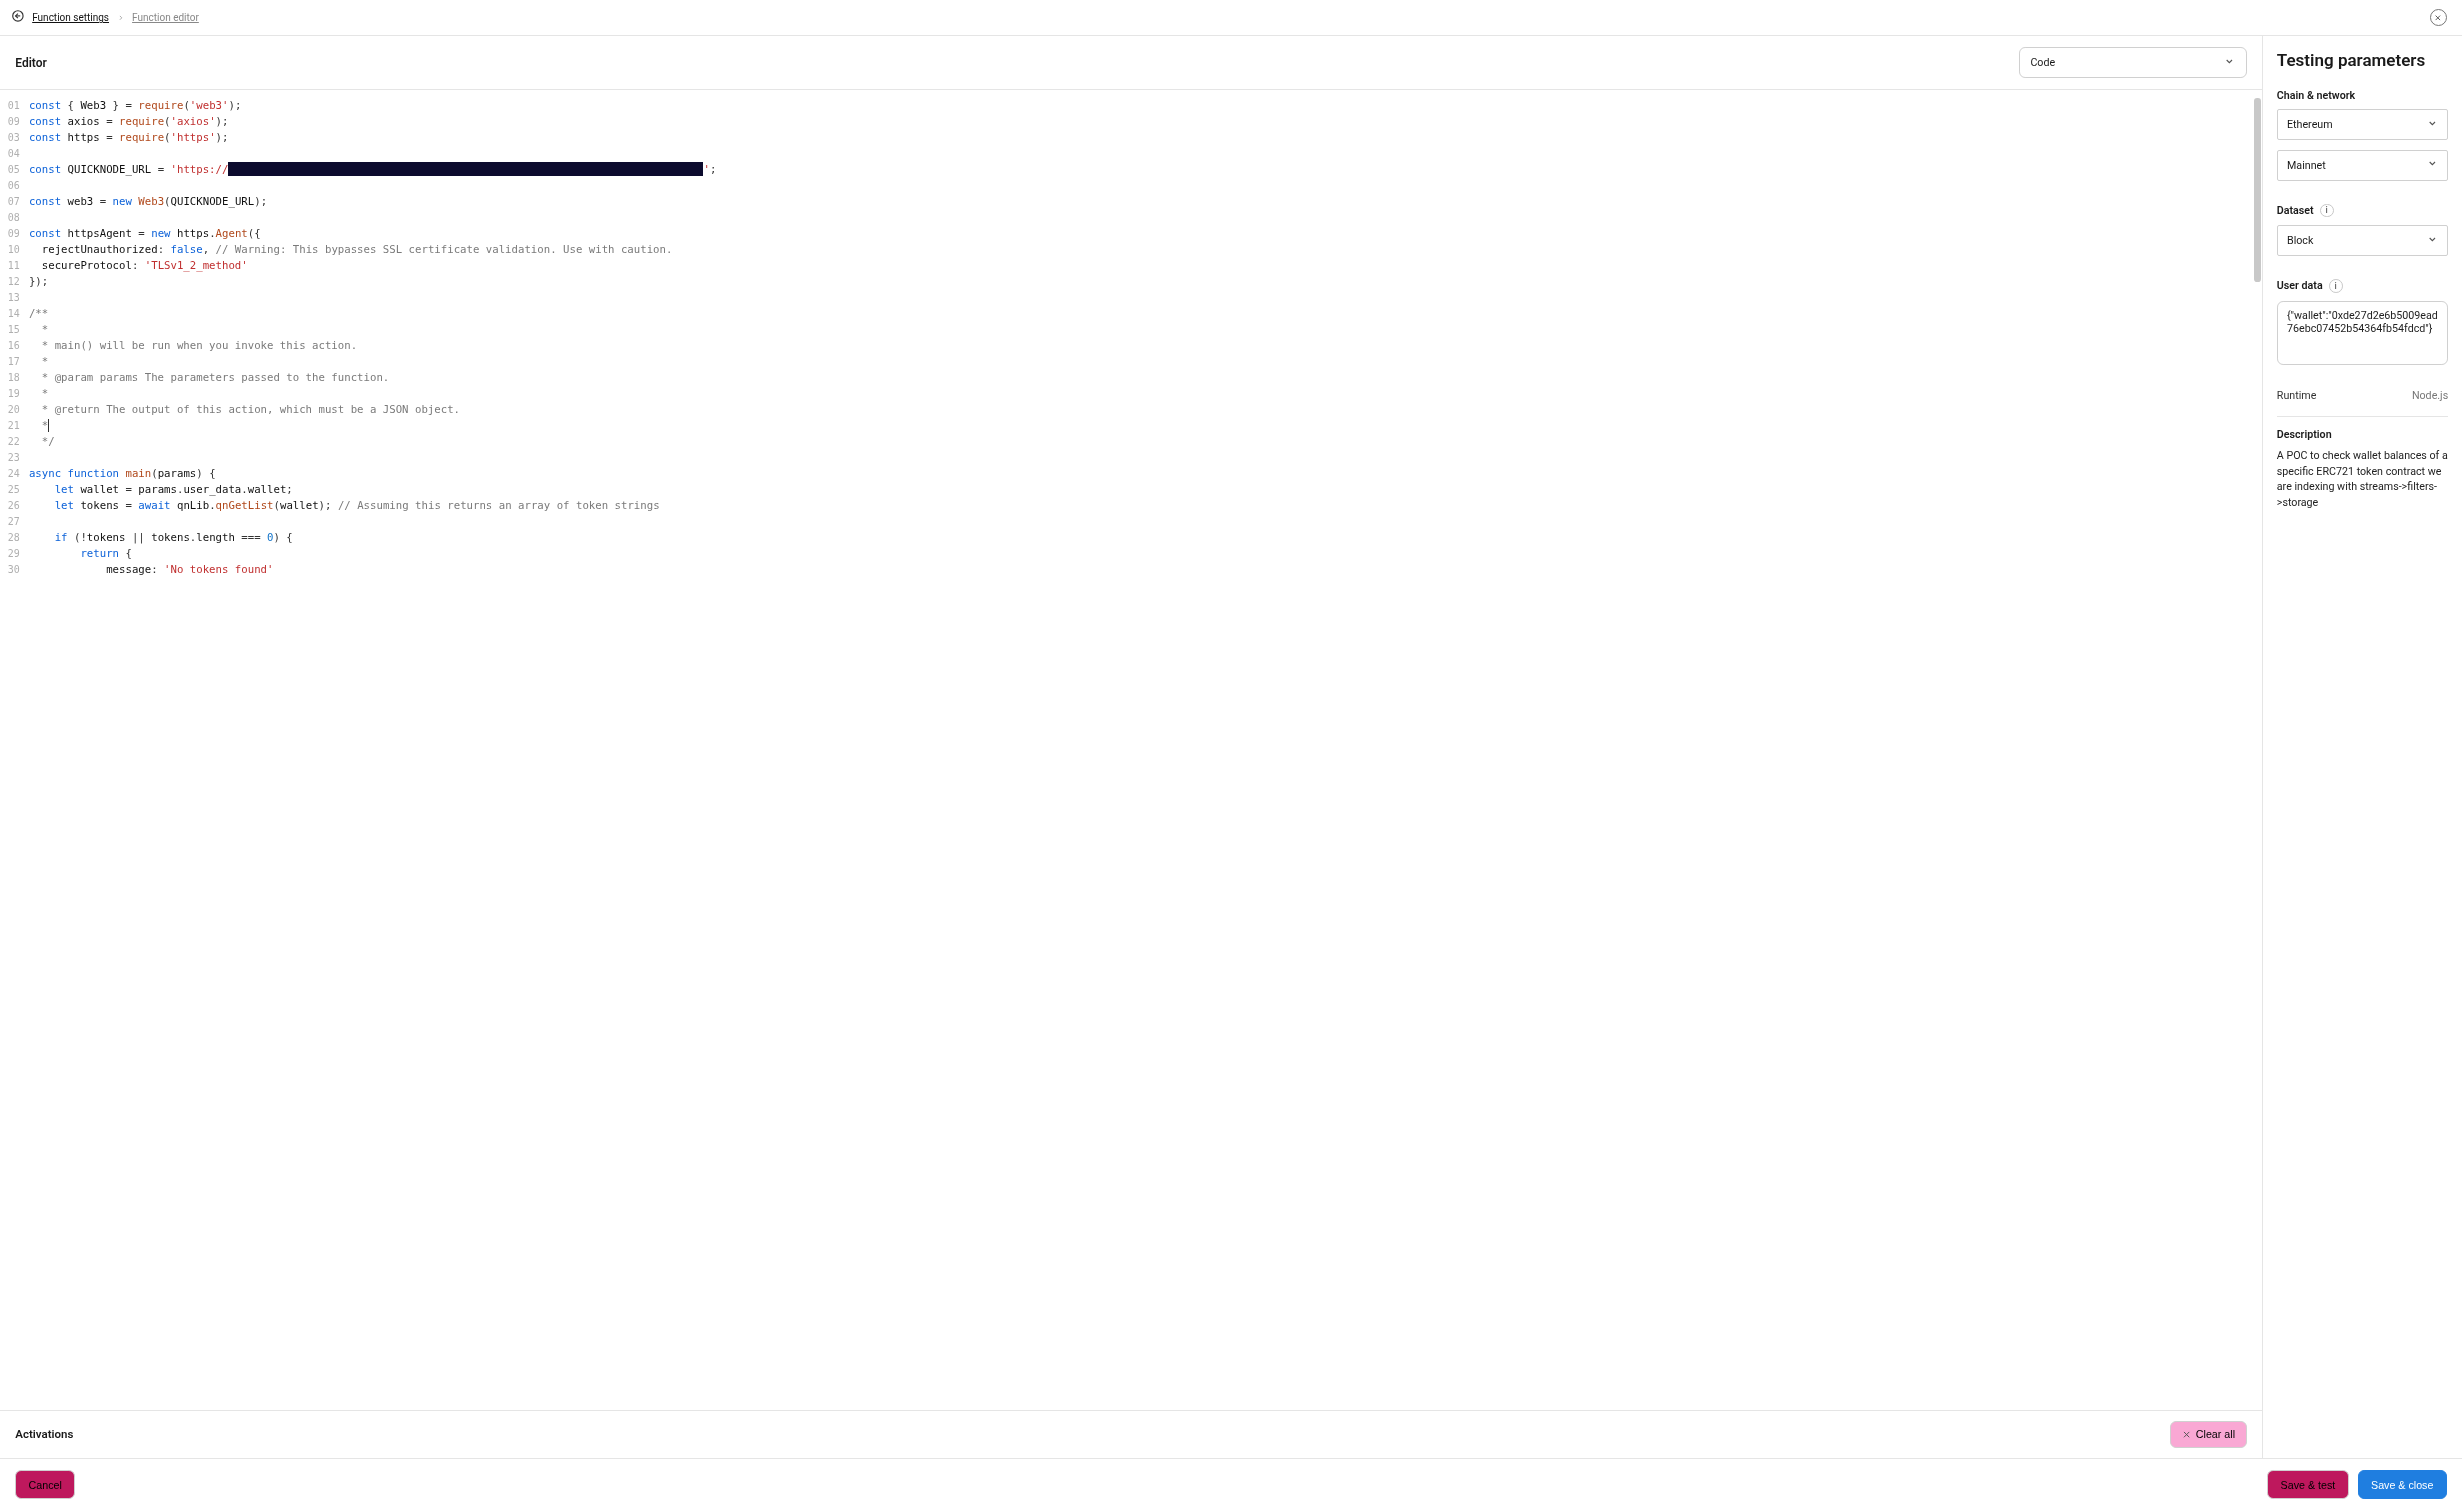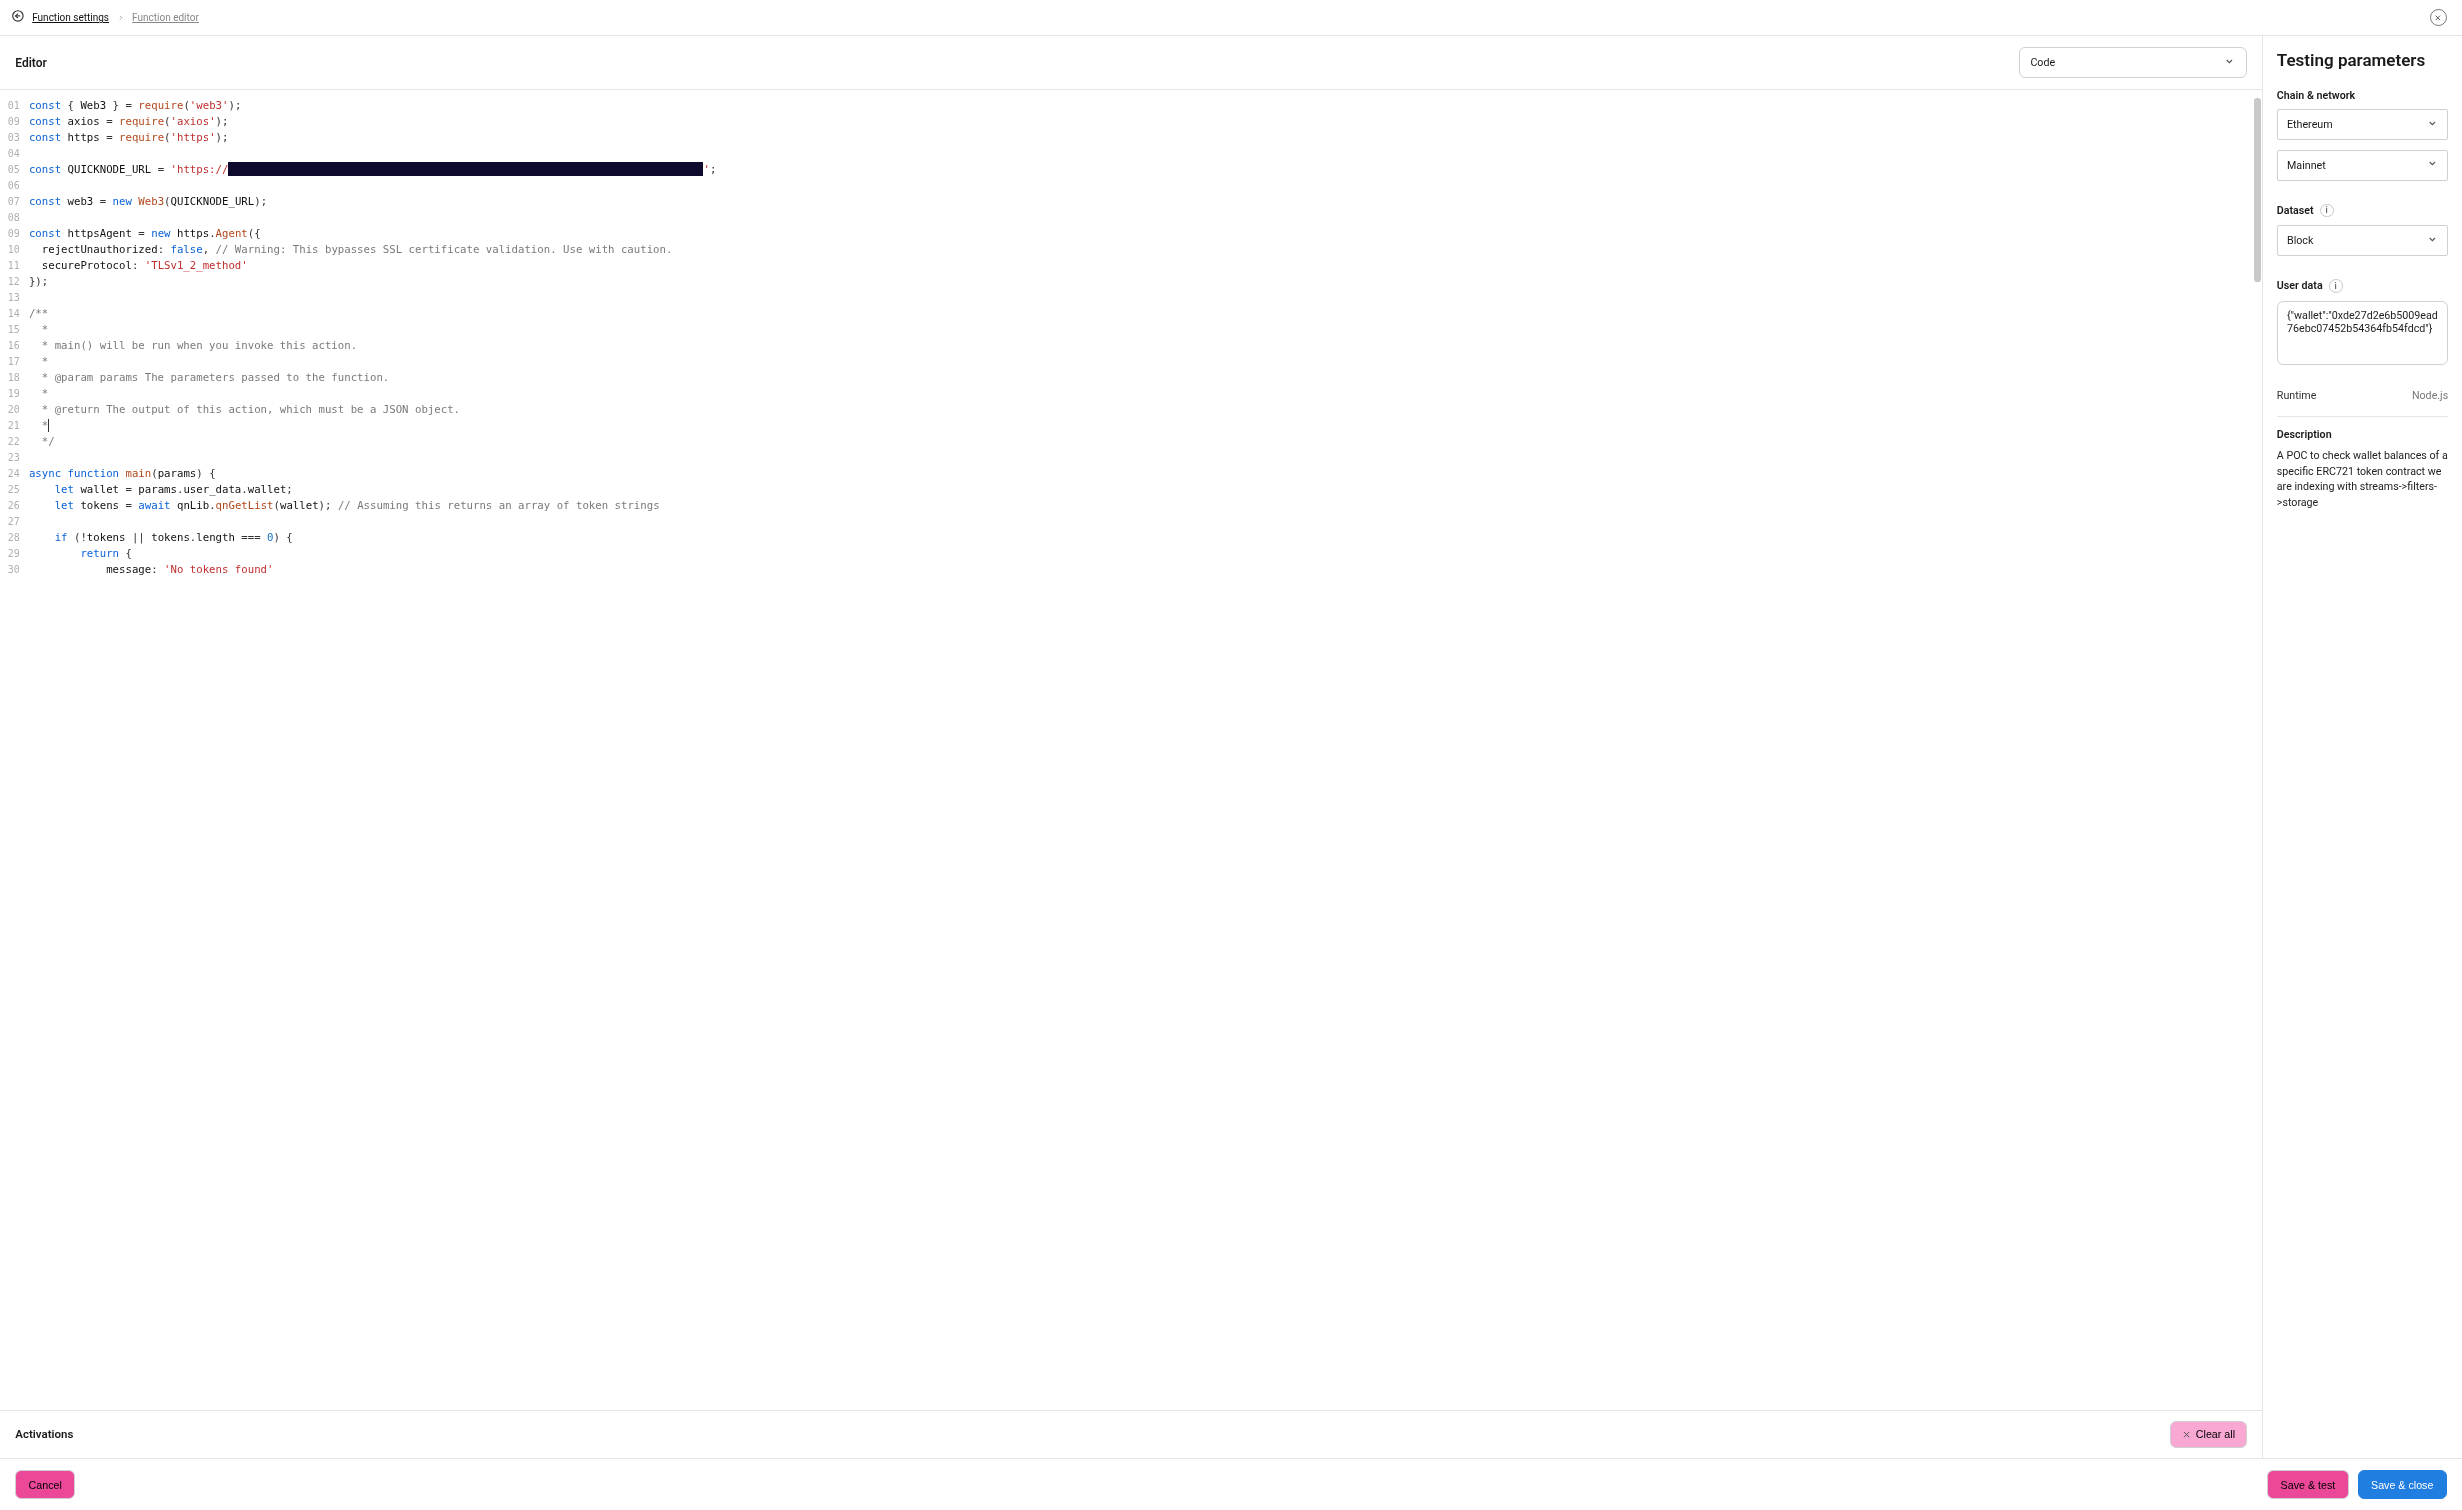--- a/index.html
+++ b/index.html
@@ -193,21 +193,21 @@
   border-top: 0.8px solid #e5e5e5;
   padding: 10.7px 15.3px;
   display: flex;
   align-items: center;
   gap: 9.2px;
 }
 .btn {
   border: 0.8px solid #d0d0d0;
   border-radius: 6.1px;
   padding: 7.7px 12.3px;
-  background: #ec4899;
+  background: #be185d;
   cursor: pointer;
   font-size: 10.7px;
 }
 .btn.primary {
   background: #1f7ee0;
   color: #fff;
   border-color: #1f7ee0;
 }
 .footer .spacer { flex: 1; }
 </style>

